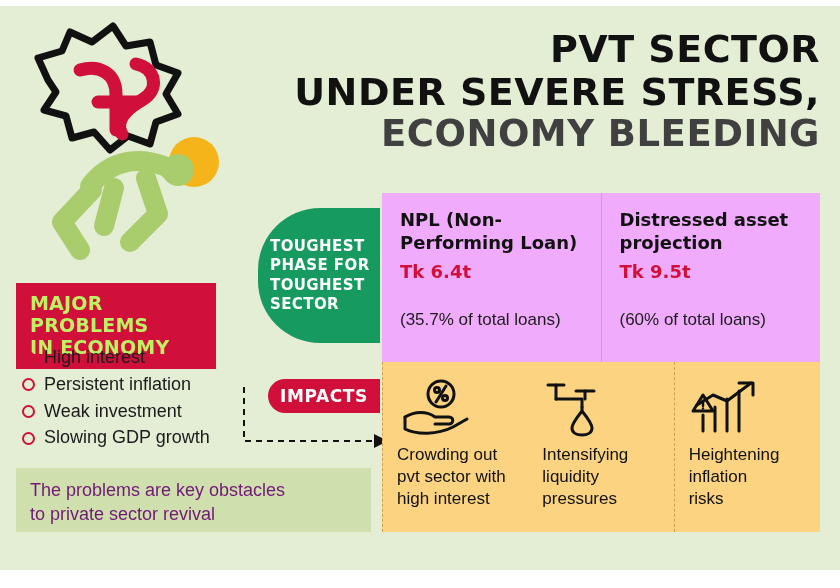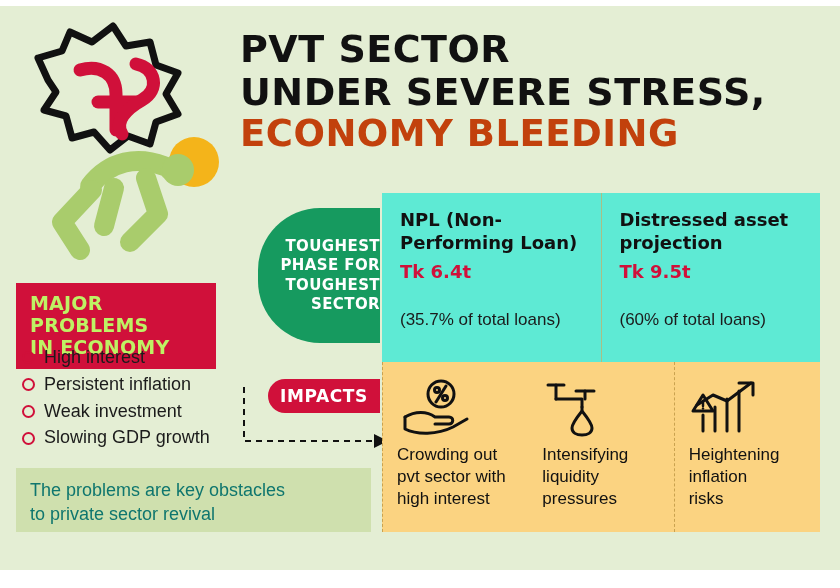--- a/index.html
+++ b/index.html
@@ -32,32 +32,32 @@
     width: 840px; height: 18px;
     background: #ffffff;
   }
 
   
   .title-block {
     position: absolute;
     left: 240px;
     top: 28px;
     width: 580px;
-    text-align: left;
+    text-align: right;
   }
   .title-line {
     font-family: "DejaVu Sans", sans-serif;
     font-weight: bold;
     font-size: 38px;
     letter-spacing: 0.5px;
     color: #111111;
     line-height: 1.12;
   }
   .title-line.accent {
-    color: #c2410c;
+    color: #404040;
     font-size: 37px;
   }
 
   
   .illustration {
     position: absolute;
     left: 18px;
     top: 18px;
     width: 215px;
     height: 255px;
@@ -113,59 +113,59 @@
     left: 16px;
     top: 468px;
     width: 355px;
     height: 64px;
     background: #cfe0ae;
     padding: 10px 14px;
     box-sizing: border-box;
   }
   .obstacles-text {
     font-size: 18px;
-    color: #0f766e;
+    color: #701a75;
     line-height: 1.35;
   }
 
   
   .toughest-badge {
     position: absolute;
     left: 258px;
     top: 208px;
     width: 122px;
     height: 135px;
     background: #169a5f;
     border-top-left-radius: 62px;
     border-bottom-left-radius: 62px;
     color: #ffffff;
     display: flex;
     flex-direction: column;
     justify-content: center;
-    align-items: flex-end;
+    align-items: flex-start;
     box-sizing: border-box;
     padding-left: 12px;
   }
   .toughest-line {
     font-family: "DejaVu Sans", sans-serif;
     font-weight: bold;
     font-size: 15px;
     line-height: 1.3;
     letter-spacing: 0.4px;
     text-align: center;
   }
 
   
   .stats-panel {
     position: absolute;
     left: 382px;
     top: 193px;
     width: 438px;
     height: 190px;
-    background: #5eead4;
+    background: #f0abfc;
     display: flex;
     box-sizing: border-box;
   }
   .stat-col {
     flex: 1;
     padding: 16px 14px 10px 18px;
     box-sizing: border-box;
   }
   .stat-col.second {
     border-left: 1.5px solid #a8bf86;

